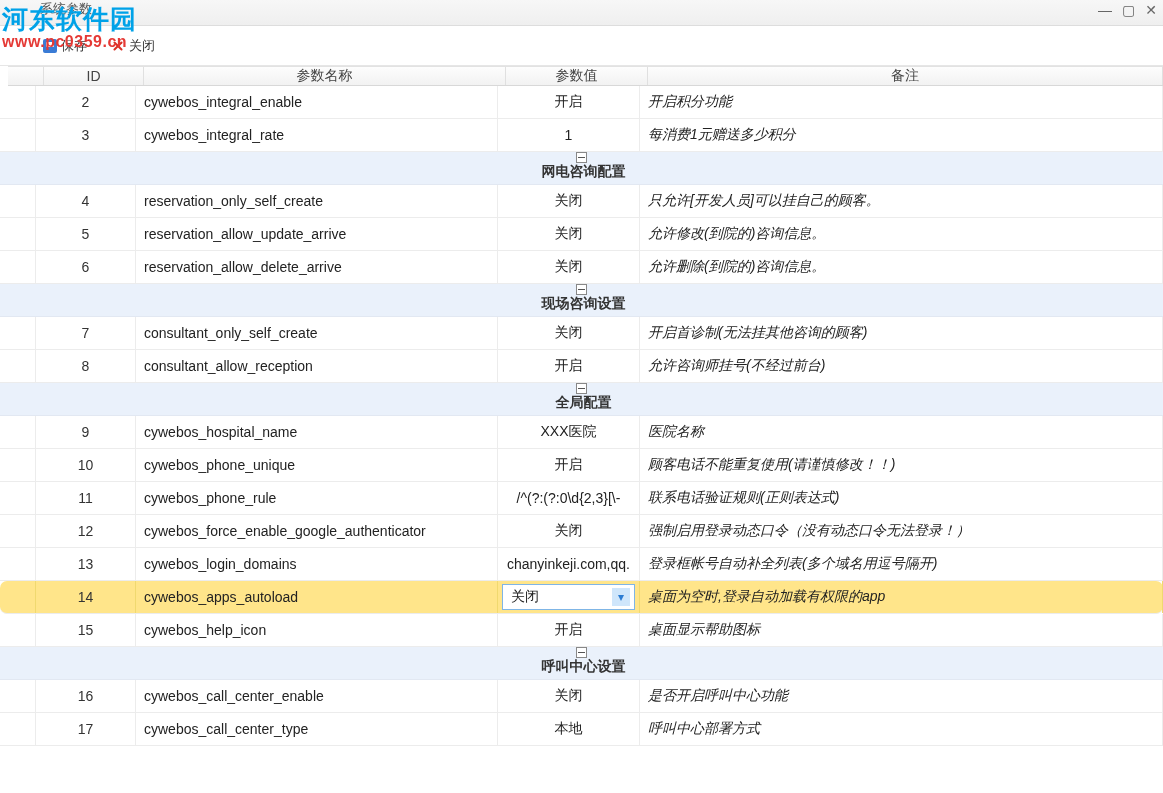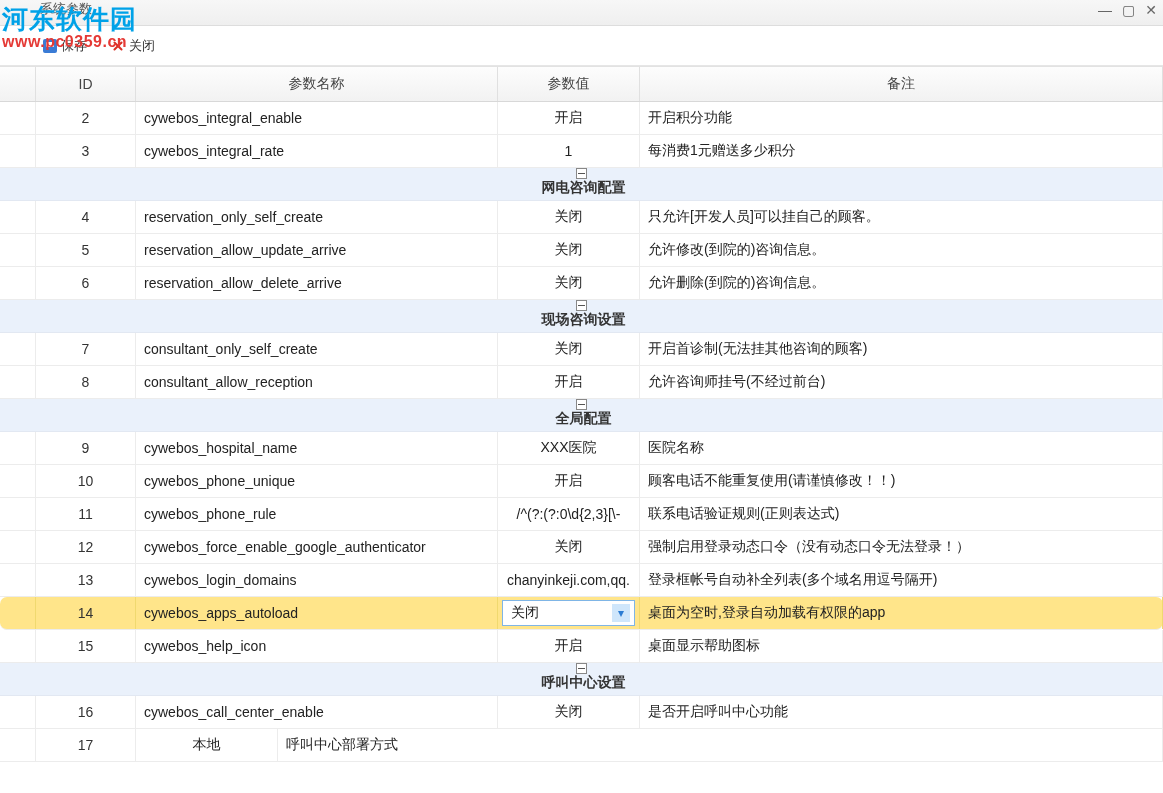--- a/index.html
+++ b/index.html
@@ -31,42 +31,42 @@
 .tbtn { display: flex; align-items: center; gap: 4px; padding: 4px 6px; border: 1px solid transparent; border-radius: 2px; font-size: 13px; color: #333; }
 .icon-save { width:14px; height:14px; display:inline-block; background:
   linear-gradient(#3a7bd5,#3a7bd5); border-radius:2px; position:relative; }
 .icon-save::after{content:"";position:absolute;top:3px;left:3px;width:8px;height:5px;background:#fff;border-radius:1px;}
 .icon-close { width:14px; height:14px; display:inline-block; position:relative; }
 .icon-close::before,.icon-close::after{content:"";position:absolute;left:1px;top:6px;width:12px;height:2px;background:#d93025;border-radius:1px;}
 .icon-close::before{transform:rotate(45deg);} .icon-close::after{transform:rotate(-45deg);}
 
 
 .grid { width: 100%; }
-.ghead { display: flex; height: 36px; background: linear-gradient(#fdfdfd,#f2f2f2); border-top:1px solid #e2e2e2; border-bottom:1px solid #d8d8d8; }
+.ghead { display: flex; height: 20px; background: linear-gradient(#fdfdfd,#f2f2f2); border-top:1px solid #e2e2e2; border-bottom:1px solid #d8d8d8;margin-left:8px; }
 .ghead .cell { border-right: 1px solid #e0e0e0; display:flex; align-items:center; justify-content:center; color:#444; font-size:14px; }
 .col-exp  { width: 36px; flex: 0 0 36px; }
 .col-id   { width: 100px; flex: 0 0 100px; }
 .col-name { width: 362px; flex: 0 0 362px; }
 .col-val  { width: 142px; flex: 0 0 142px; }
 .col-note { flex: 1 1 auto; }
 
 .gbody { height: 697px; overflow: hidden; }
 .grouprow { display:flex; align-items:center; height: 33px; background:#eaf1fb; border-bottom:1px solid #e2e8f2; font-weight:700; color:#333;flex-direction:column; }
 .grouprow .toggle { width:36px; display:flex; justify-content:center; }
 .minus { width:11px; height:11px; border:1px solid #888; background:#fff; position:relative; }
 .minus::after{content:"";position:absolute;left:1px;right:1px;top:4px;height:1px;background:#555;}
 .grouprow .gtitle { padding-left:4px; }
 
 .row { display:flex; height: 33px; border-bottom:1px solid #ececec; align-items:stretch; }
 .row .cell { border-right:1px solid #ececec; display:flex; align-items:center; }
 .row .col-exp { }
 .row .col-id { justify-content:center; color:#333; }
 .row .col-name { padding-left:8px; color:#222; }
 .row .col-val { justify-content:center; color:#222; }
-.row .col-note { padding-left:8px; color:#222; }
+.row .col-note { padding-left:8px; color:#222;font-style:italic; }
 
 .row.selected { background:#ffe58a;border-radius:7px; }
 .row.selected .cell { border-right-color:#f0d96f; }
 
 .val-editor { width: 100%; height: 26px; margin: 0 4px; border:1px solid #7fb5e6; background:#fff; display:flex; align-items:center; justify-content:space-between; padding:0 4px 0 8px; }
 .val-editor .arrow { width:18px; height:18px; background:#cfe6fb; display:flex; align-items:center; justify-content:center; color:#2b7cd3; font-size:12px; }
 </style>
 </head>
 <body>
 
@@ -234,17 +234,18 @@
       <div class="row">
         <div class="cell col-exp"></div>
         <div class="cell col-id">16</div>
         <div class="cell col-name">cywebos_call_center_enable</div>
         <div class="cell col-val">关闭</div>
         <div class="cell col-note">是否开启呼叫中心功能</div>
       </div>
       <div class="row">
         <div class="cell col-exp"></div>
         <div class="cell col-id">17</div>
+        <div class="cell col-name">cywebos_call_center_type</div>
         <div class="cell col-val">本地</div>
         <div class="cell col-note">呼叫中心部署方式</div>
       </div>
     </div>
 </div>
 
 </body></html>

